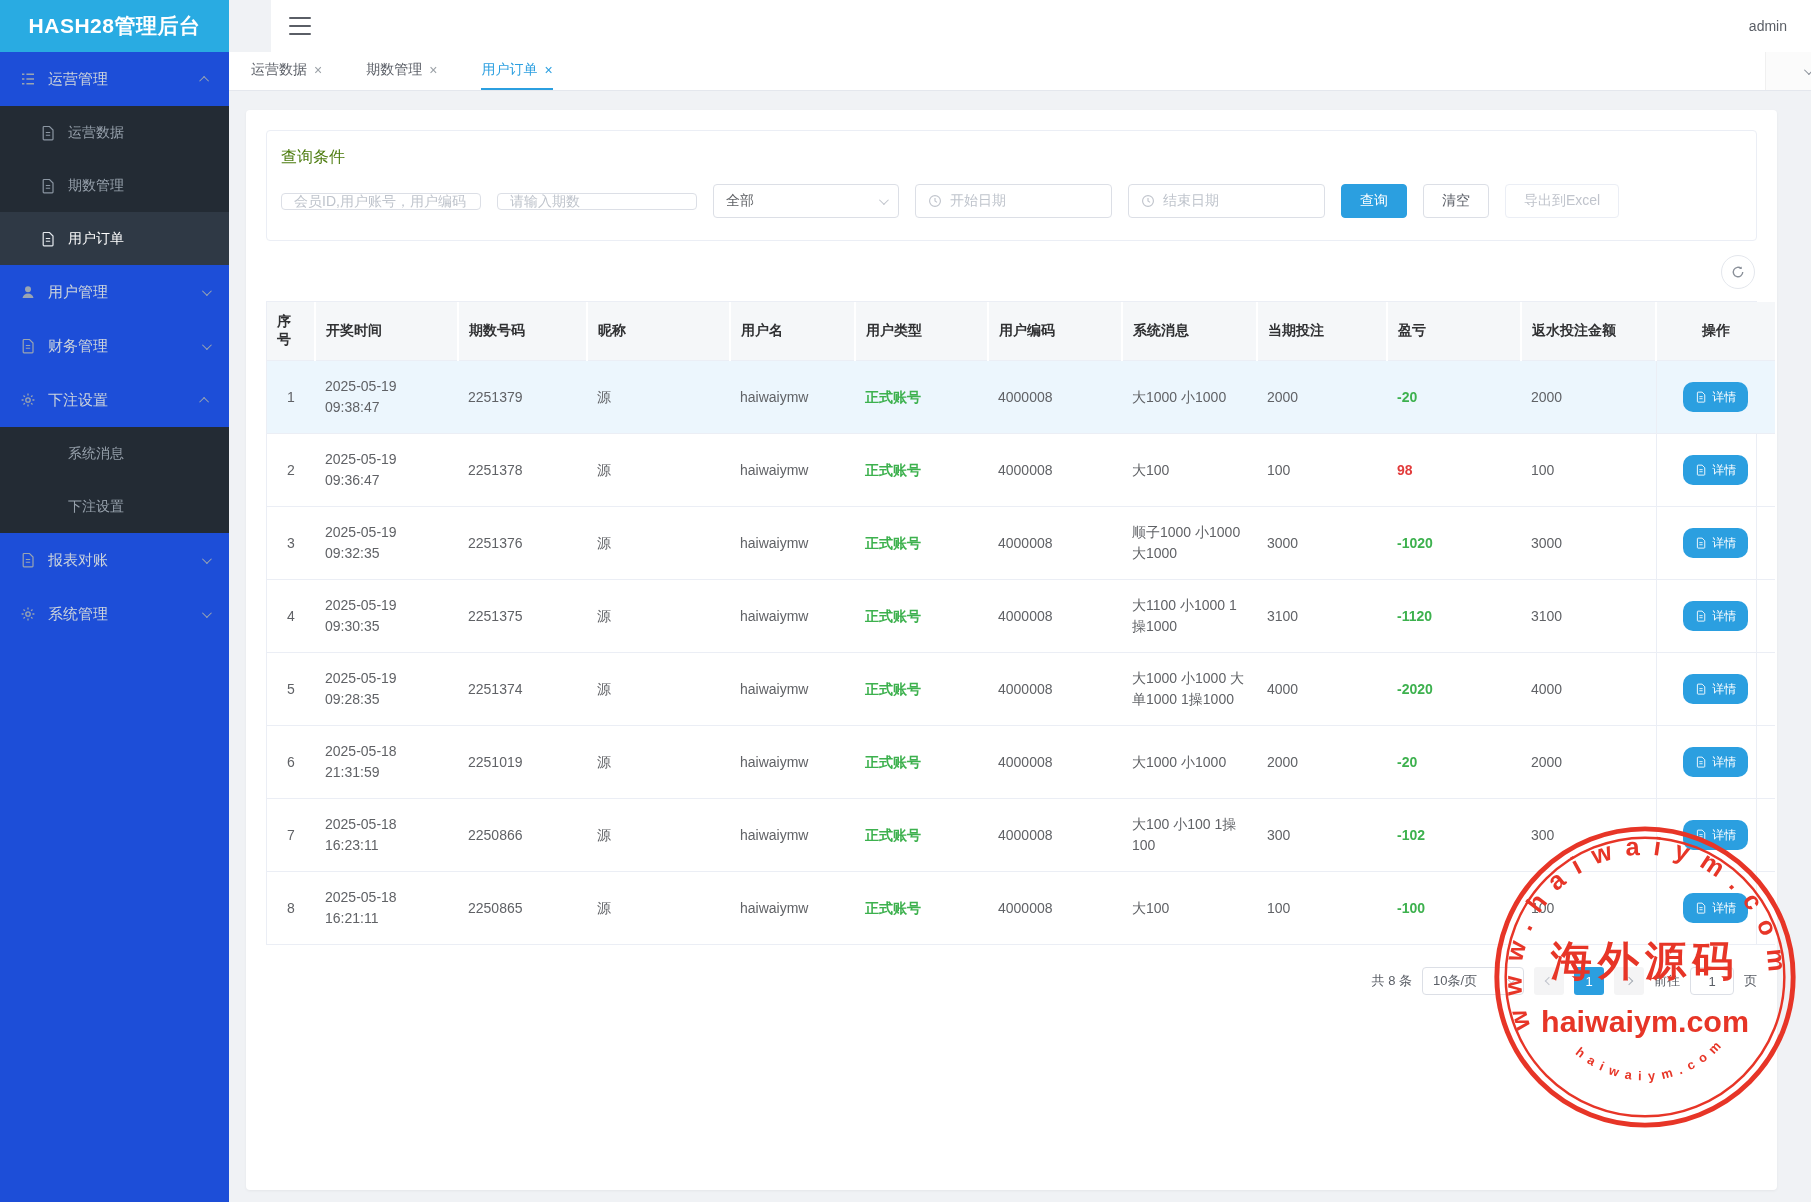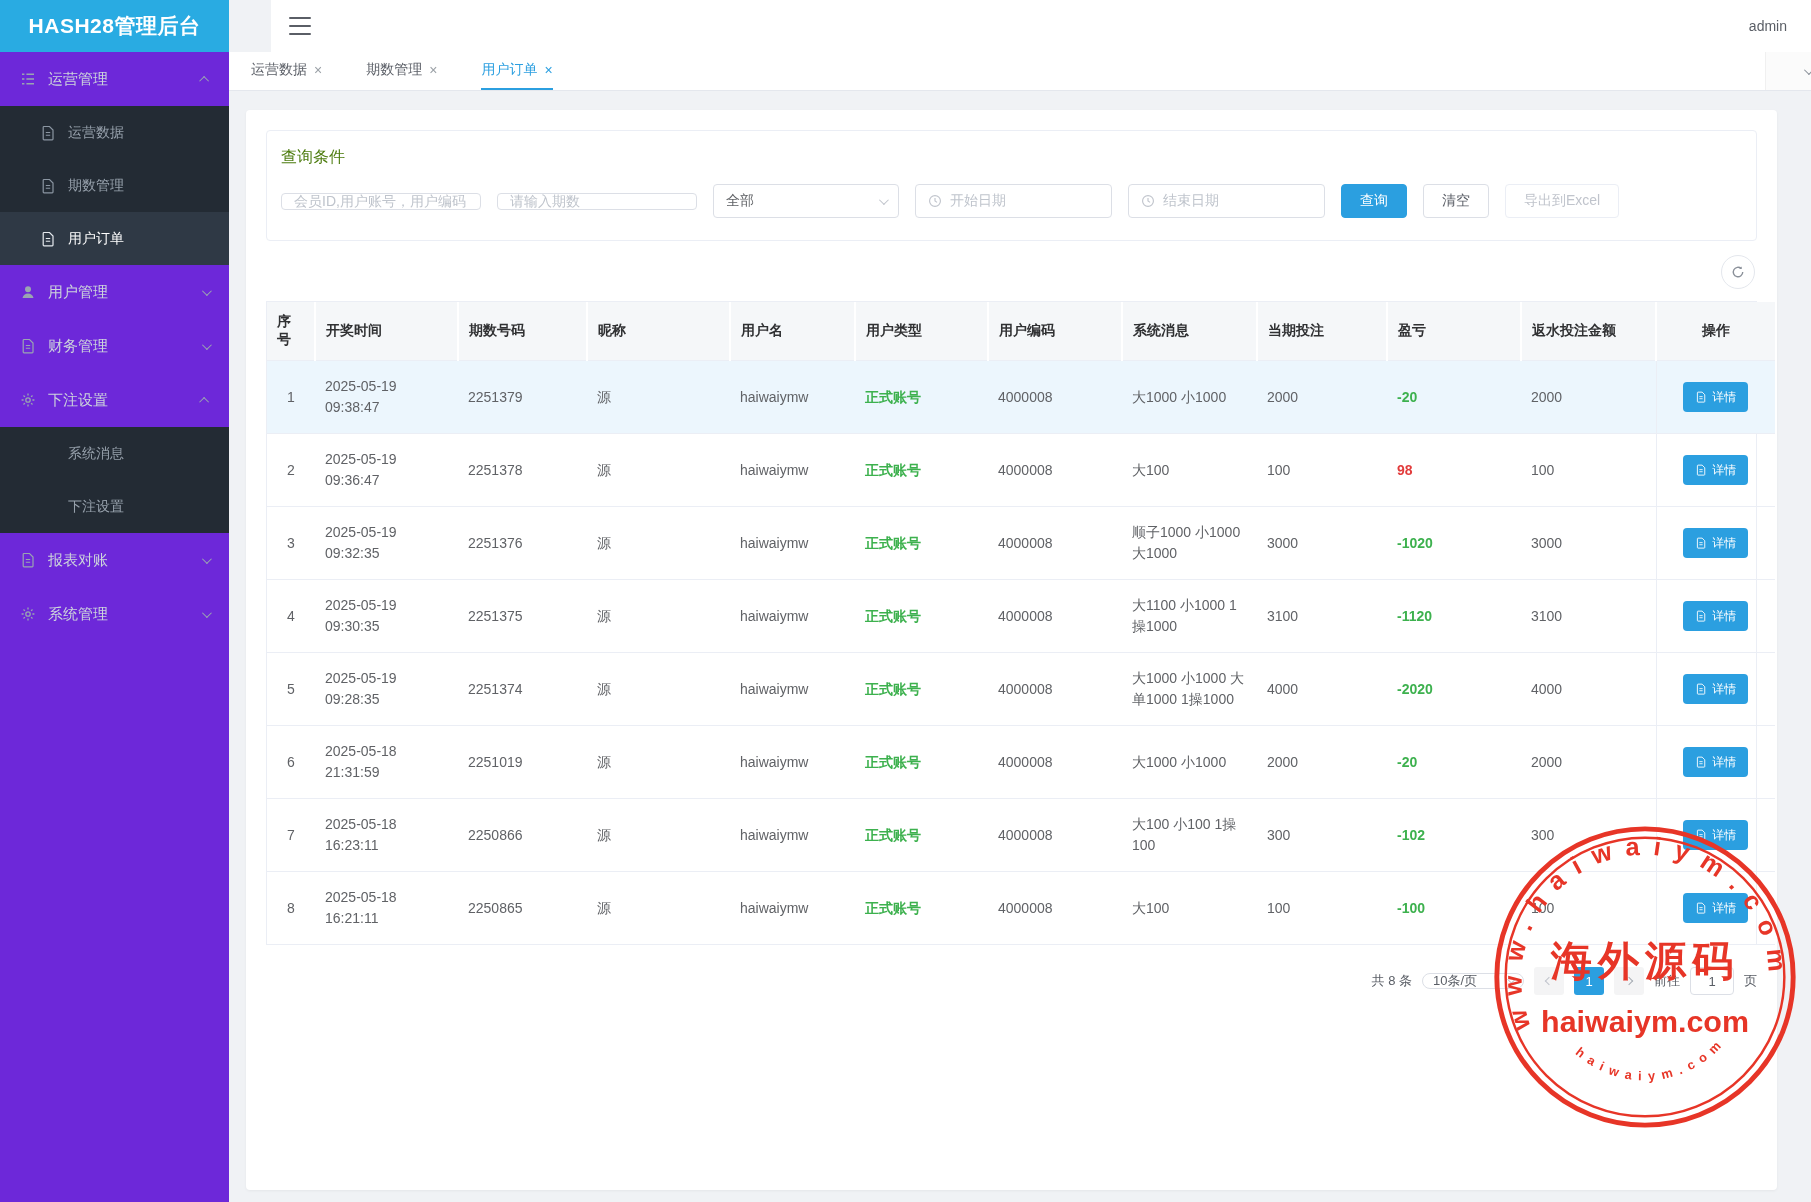--- a/index.html
+++ b/index.html
@@ -7,21 +7,21 @@
   body {
     font-family:"Liberation Sans", sans-serif;
     background:#f0f2f5;
     position:relative;
     overflow:hidden;
     color:#606266;
   }
   .ic { width:16px; height:16px; flex:none; }
 
   
-  .sidebar { position:absolute; left:0; top:0; width:229px; height:1202px; background:#6d28d9; z-index:5; }
+  .sidebar { position:absolute; left:0; top:0; width:229px; height:1202px; background:#1d4ed8; z-index:5; }
   .logo { height:52px; background:#29abe2; color:#fff; display:flex; align-items:center; justify-content:center; font-size:21px; font-weight:bold; letter-spacing:.5px; }
   .sb-item { display:flex; align-items:center; gap:12px; height:54px; padding:0 20px; color:#cdd4db; font-size:15px; cursor:pointer; }
   .sb-item .ic { color:#9aa5b1; }
   .submenu { background:#232b34; }
   .sb-sub { display:flex; align-items:center; gap:12px; height:53px; padding:0 20px 0 40px; color:#97a1ac; font-size:14px; cursor:pointer; }
   .sb-sub .ic { color:#8b96a2; }
   .sb-sub.active { background:#2f3945; color:#fff; }
   .sb-sub.active .ic { color:#e6eaee; }
   .sb-sub.noicon { padding-left:68px; }
   .chev { width:7px; height:7px; border-right:1.5px solid #9aa5b1; border-bottom:1.5px solid #9aa5b1; display:inline-block; margin-left:auto; }
@@ -73,26 +73,26 @@
   th { background:#f5f7f9; color:#303133; font-weight:bold; text-align:left; padding:11px 10px; border-right:2px solid #fff; border-bottom:1px solid #ebeef5; font-size:14px; }
   th:last-child { border-right:none; text-align:center; border-left:1px solid #3b82f6; }
   td { padding:15px 10px; border-bottom:1px solid #ebeef5; color:#606266; line-height:1.5; word-break:break-word; }
   td:last-child { text-align:center; border-left:1px solid #ebeef5; }
   td.c-center { text-align:center; }
   tr.highlight td { background:#ecf6fd; }
   td.type { color:#3db14e; font-weight:bold; }
   td.profit { font-weight:bold; }
   td.profit[data-color="green"] { color:#3db14e; }
   td.profit[data-color="red"] { color:#e23b3b; }
-  .detail-btn { background:#2b9fe0; border:none; border-radius:4px; color:#fff; height:30px; padding:0 12px; font-size:12px; display:inline-flex; align-items:center; gap:5px; cursor:pointer; font-family:"Liberation Sans",sans-serif; }
+  .detail-btn { background:#2b9fe0; border:none; border-radius:10px; color:#fff; height:30px; padding:0 12px; font-size:12px; display:inline-flex; align-items:center; gap:5px; cursor:pointer; font-family:"Liberation Sans",sans-serif; }
   .detail-btn .ic { width:12px; height:12px; }
 
   
   .pagination { display:flex; justify-content:flex-end; align-items:center; gap:10px; margin-top:22px; font-size:13px; color:#5a5e66; }
-  .page-size { width:102px; height:16px; border:1px solid #dcdfe6; border-radius:11px; padding:0 10px; display:flex; align-items:center; justify-content:space-between; color:#5a5e66; cursor:pointer; background:#fff; }
+  .page-size { width:102px; height:28px; border:1px solid #dcdfe6; border-radius:4px; padding:0 10px; display:flex; align-items:center; justify-content:space-between; color:#5a5e66; cursor:pointer; background:#fff; }
   .page-size .chev { margin:0; border-color:#c0c4cc; width:6px; height:6px; }
   .pg-btn { width:30px; height:28px; background:#f4f4f5; border:none; border-radius:3px; display:flex; align-items:center; justify-content:center; cursor:pointer; }
   .pg-btn .chev { margin:0; width:6px; height:6px; border-color:#c0c4cc; }
   .chev.left  { transform:rotate(135deg); border-color:#c0c4cc; }
   .chev.right { transform:rotate(-45deg); border-color:#a8adb5; }
   .pg-cur { width:30px; height:28px; background:#2b9fe0; color:#fff; border:none; border-radius:3px; font-size:13px; cursor:pointer; }
   .goto-input { width:44px; height:28px; border:1px solid #dcdfe6; border-radius:4px; text-align:center; font-size:13px; color:#5a5e66; font-family:"Liberation Sans",sans-serif; }
 
   
   .watermark { position:absolute; left:1488px; top:820px; width:314px; height:314px; z-index:9; pointer-events:none; }

